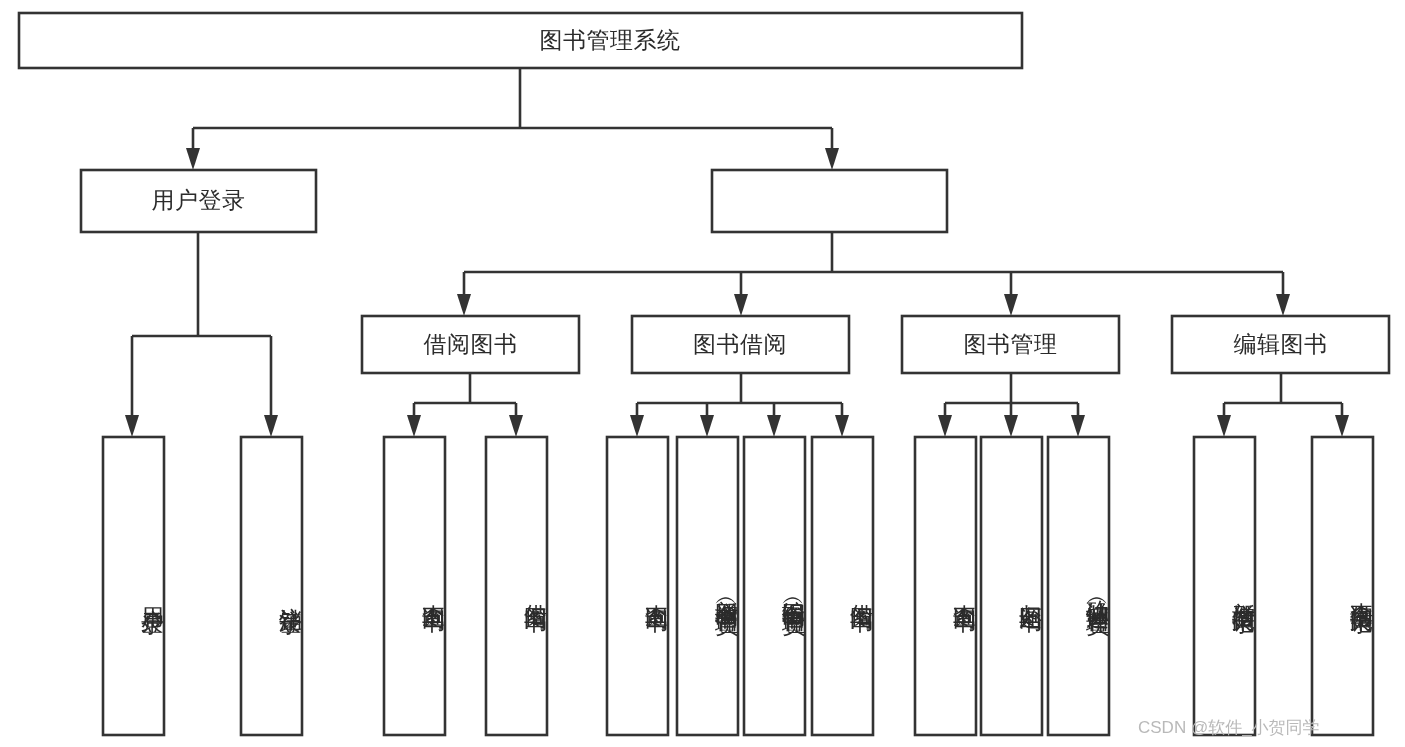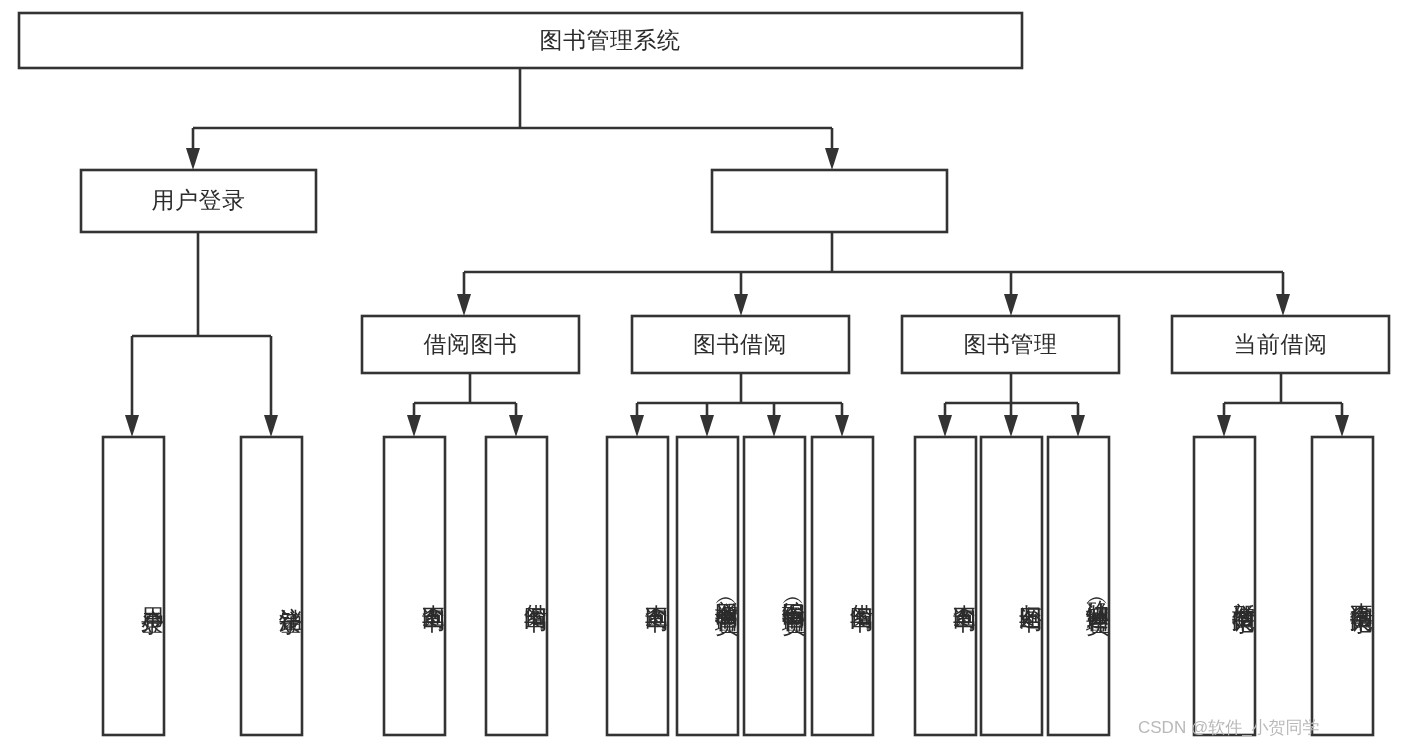--- a/index.html
+++ b/index.html
@@ -199,21 +199,21 @@
 
   </svg>
 
   <div class="label horizontal" style="left:19px; top:13px; width:1182px; height:55px;">图书管理系统</div>
 
   <div class="label horizontal" style="left:81px; top:170px; width:235px; height:62px;">用户登录</div>
 
   <div class="label horizontal" style="left:362px; top:316px; width:217px; height:57px;">借阅图书</div>
   <div class="label horizontal" style="left:632px; top:316px; width:184px; height:57px;padding-left:32px;">图书借阅</div>
   <div class="label horizontal" style="left:902px; top:316px; width:217px; height:57px;">图书管理</div>
-  <div class="label horizontal" style="left:1172px; top:316px; width:217px; height:57px;">当前借阅</div>
+  <div class="label horizontal" style="left:1172px; top:316px; width:217px; height:57px;">编辑图书</div>
 
   <div class="label vertical" style="left:103px; top:513px; width:61px; height:150px;">用户登录</div>
   <div class="label vertical" style="left:241px; top:513px; width:61px; height:150px;">注销登录</div>
 
   <div class="label vertical" style="left:384px; top:505px; width:61px; height:160px;">查询图书</div>
   <div class="label vertical" style="left:486px; top:505px; width:61px; height:160px;">借阅图书</div>
 
   <div class="label vertical" style="left:607px; top:505px; width:61px; height:160px;">查询图书</div>
   <div class="label vertical tall" style="left:677px; top:443px; width:61px; height:290px;">新增图书（管理员）</div>
   <div class="label vertical tall" style="left:744px; top:443px; width:61px; height:290px;">编辑图书（管理员）</div>

